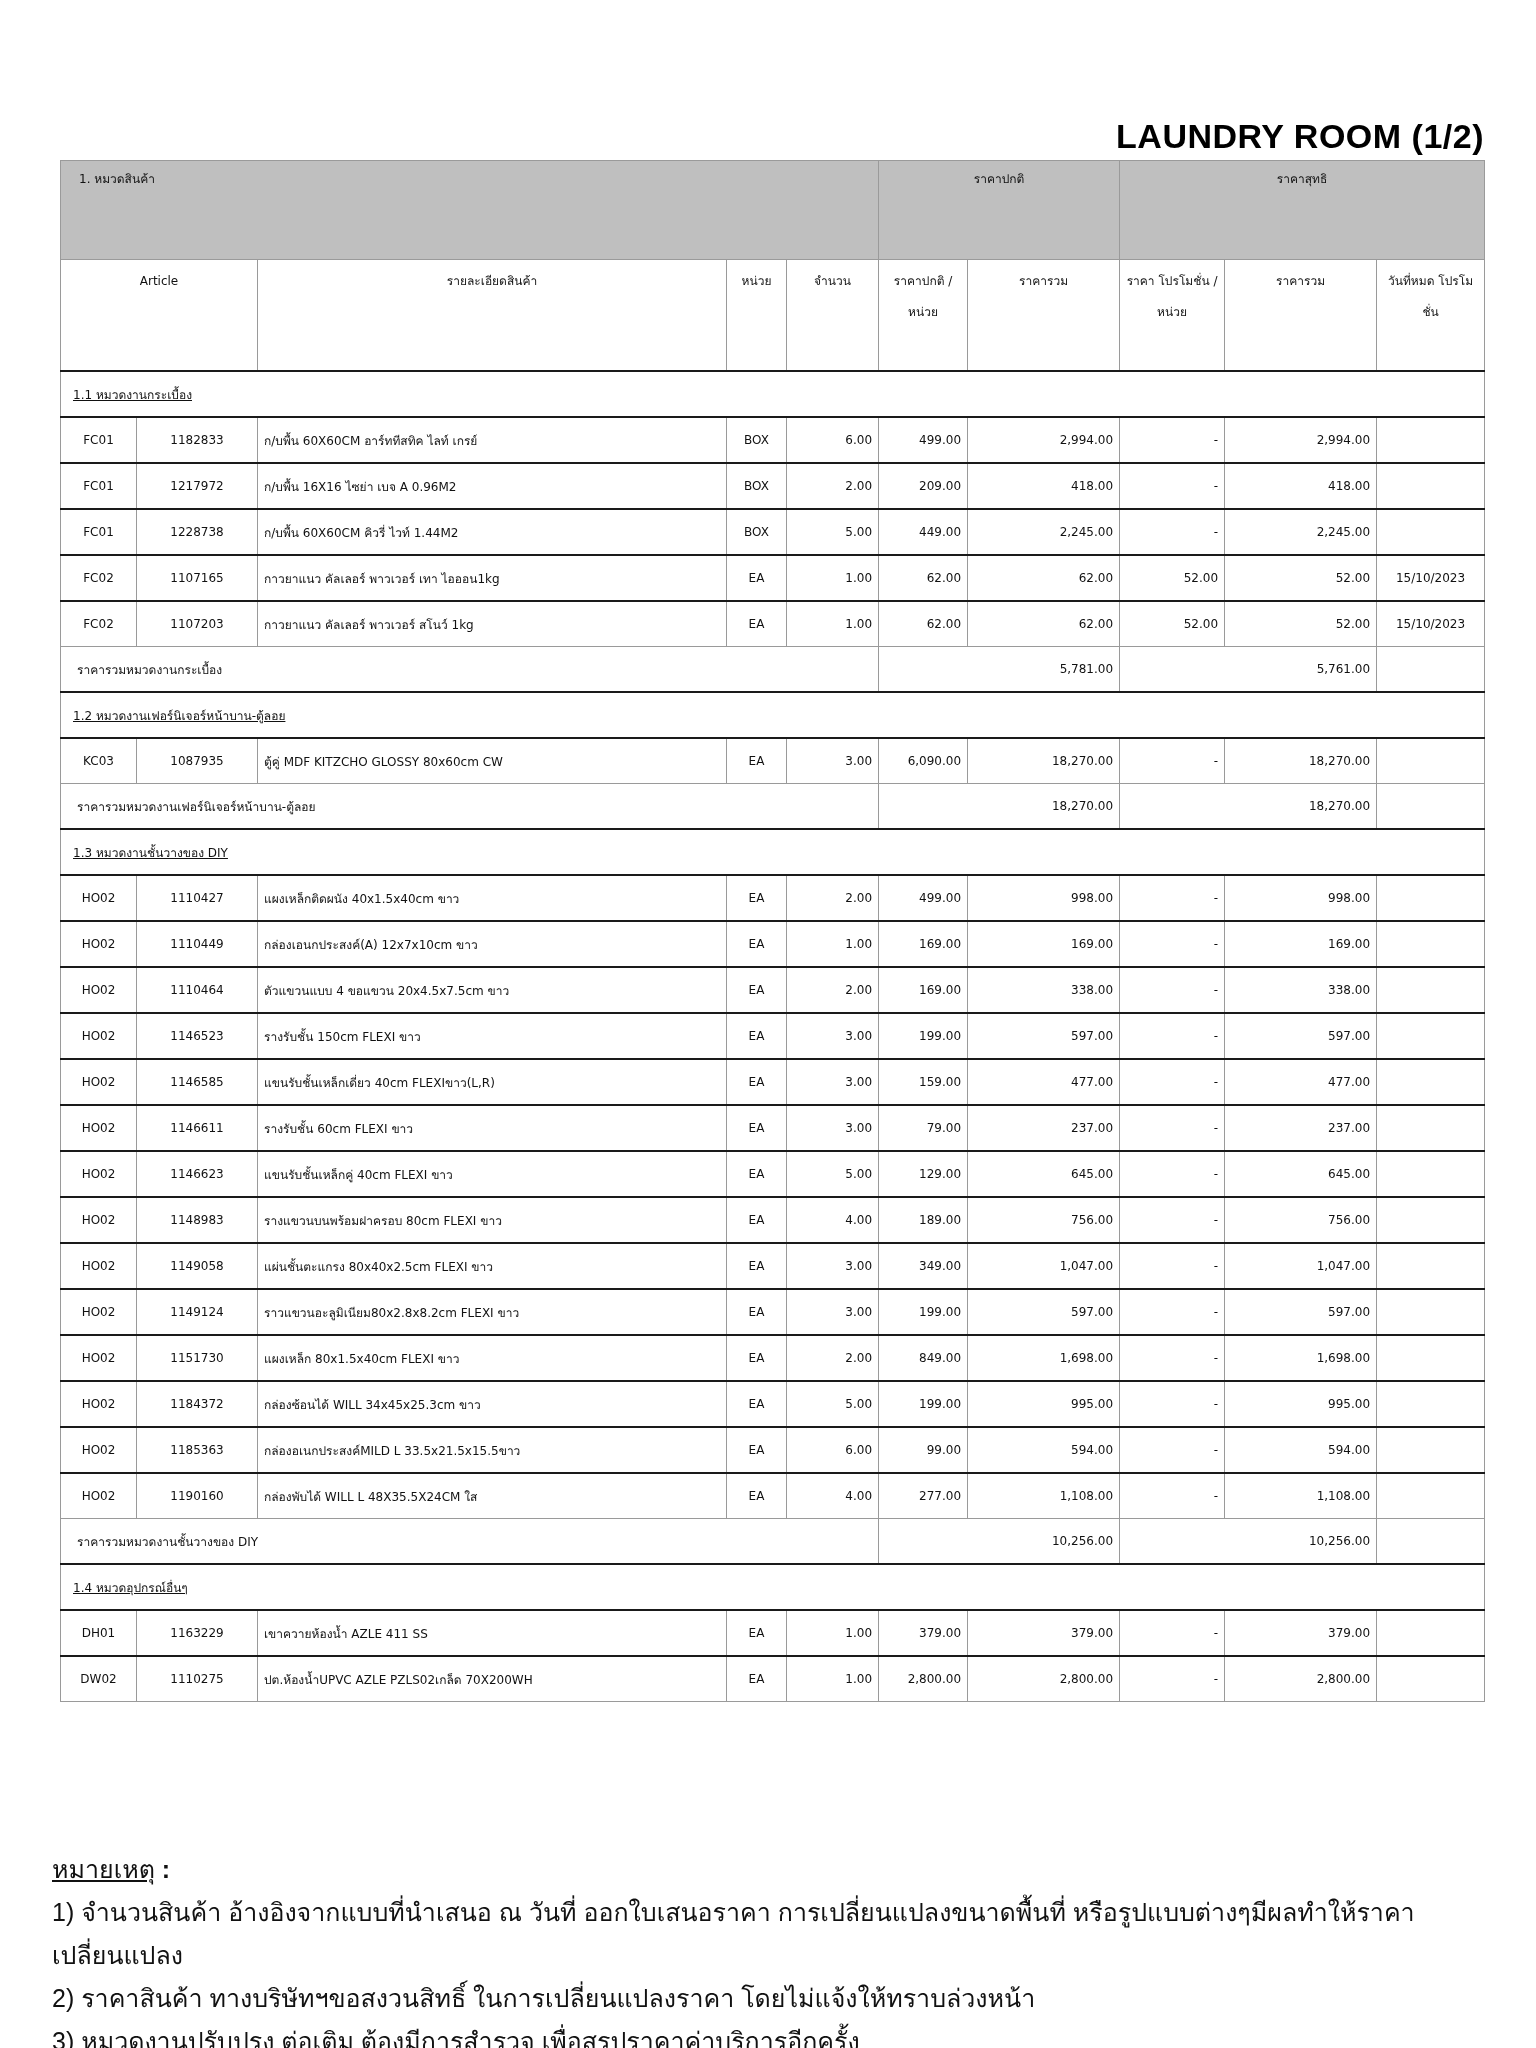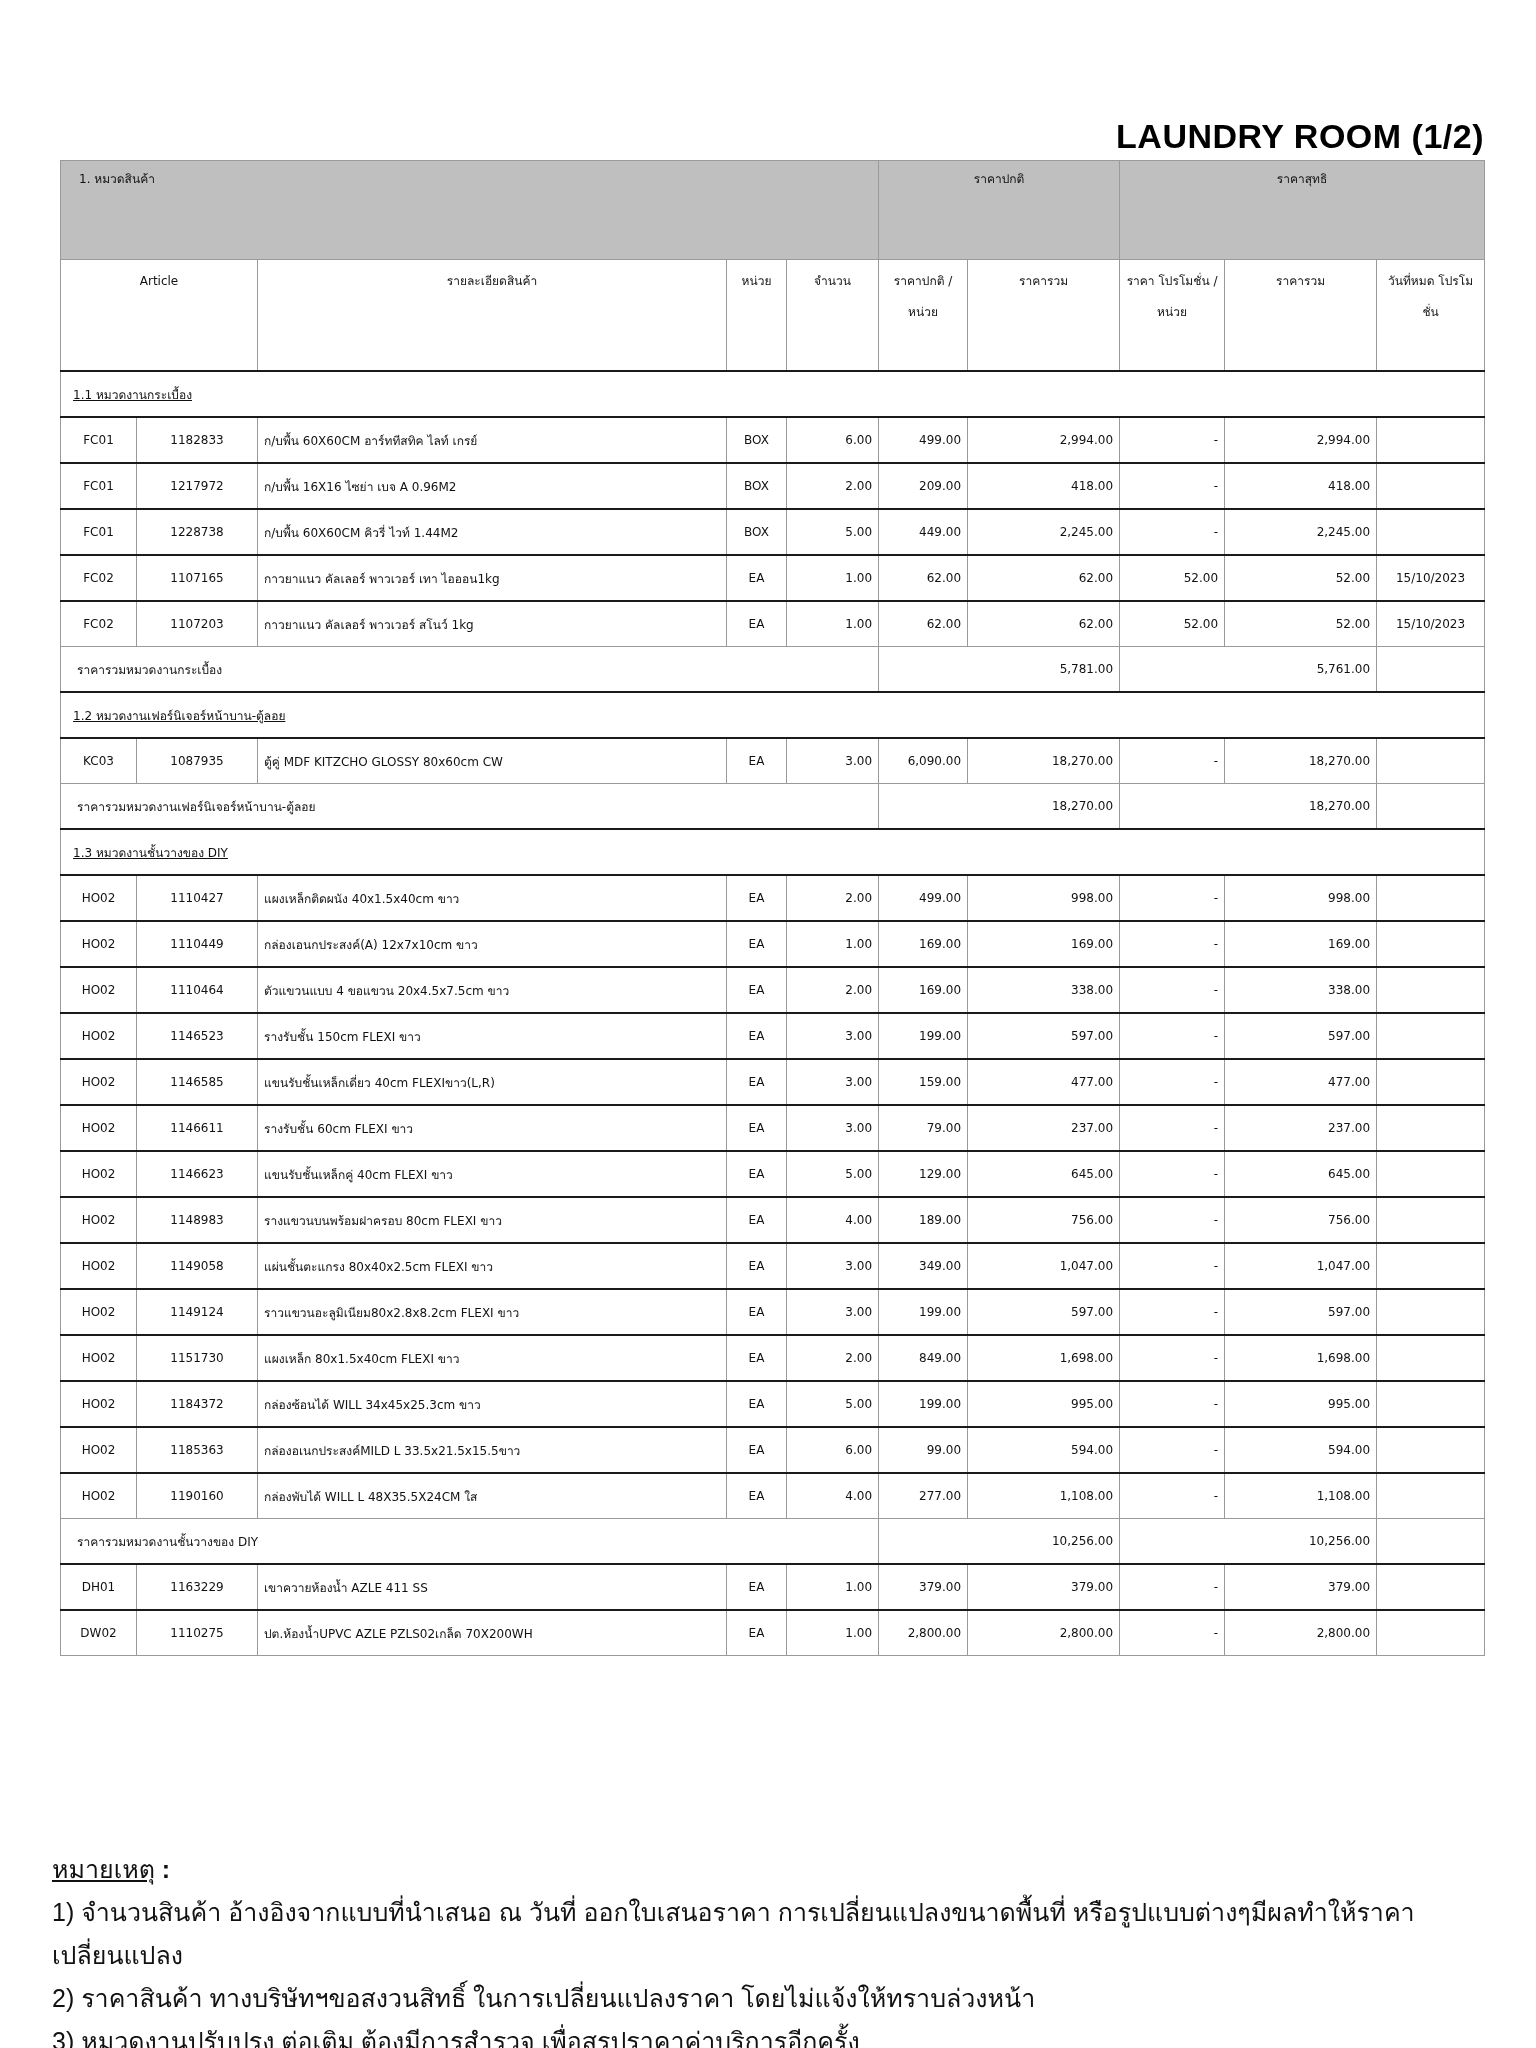--- a/index.html
+++ b/index.html
@@ -321,20 +321,23 @@
         <td class="r">-</td>
         <td class="r">1,108.00</td>
         <td class="c"></td>
       </tr>
       <tr class="subtotal">
         <td class="lbl l" colspan="5">ราคารวมหมวดงานชั้นวางของ DIY</td>
         <td class="r" colspan="2">10,256.00</td>
         <td class="r" colspan="2">10,256.00</td>
         <td></td>
       </tr>
+      <tr class="section thick">
+        <td class="l" colspan="10">1.4 หมวดอุปกรณ์อื่นๆ</td>
+      </tr>
       <tr class="thick">
         <td class="c">DH01</td>
         <td class="c">1163229</td>
         <td class="l">เขาควายห้องน้ำ AZLE 411 SS</td>
         <td class="c">EA</td>
         <td class="r">1.00</td>
         <td class="r">379.00</td>
         <td class="r">379.00</td>
         <td class="r">-</td>
         <td class="r">379.00</td>

